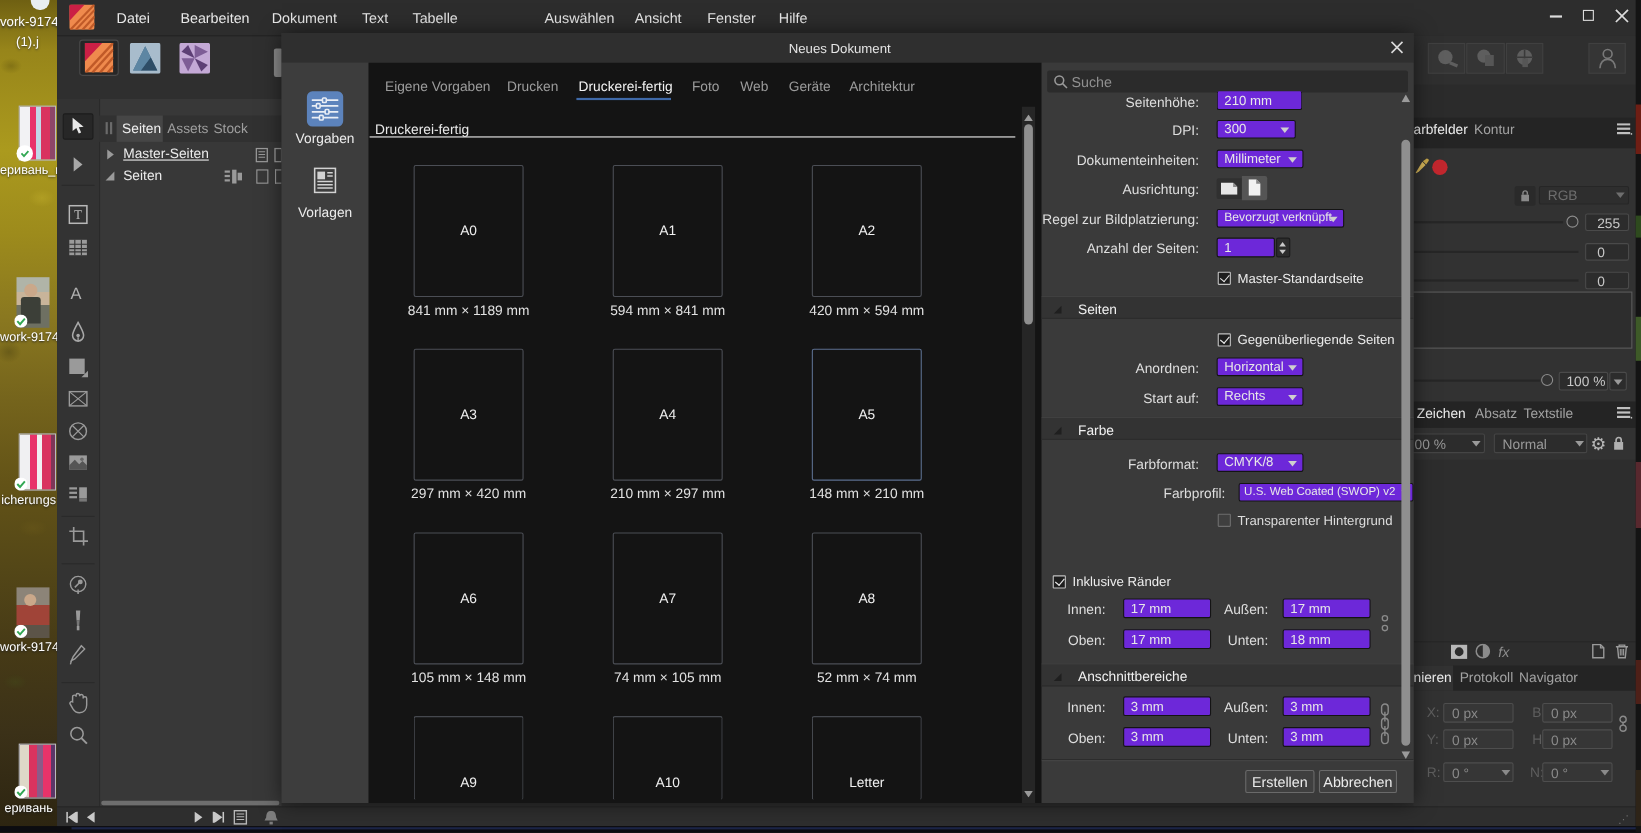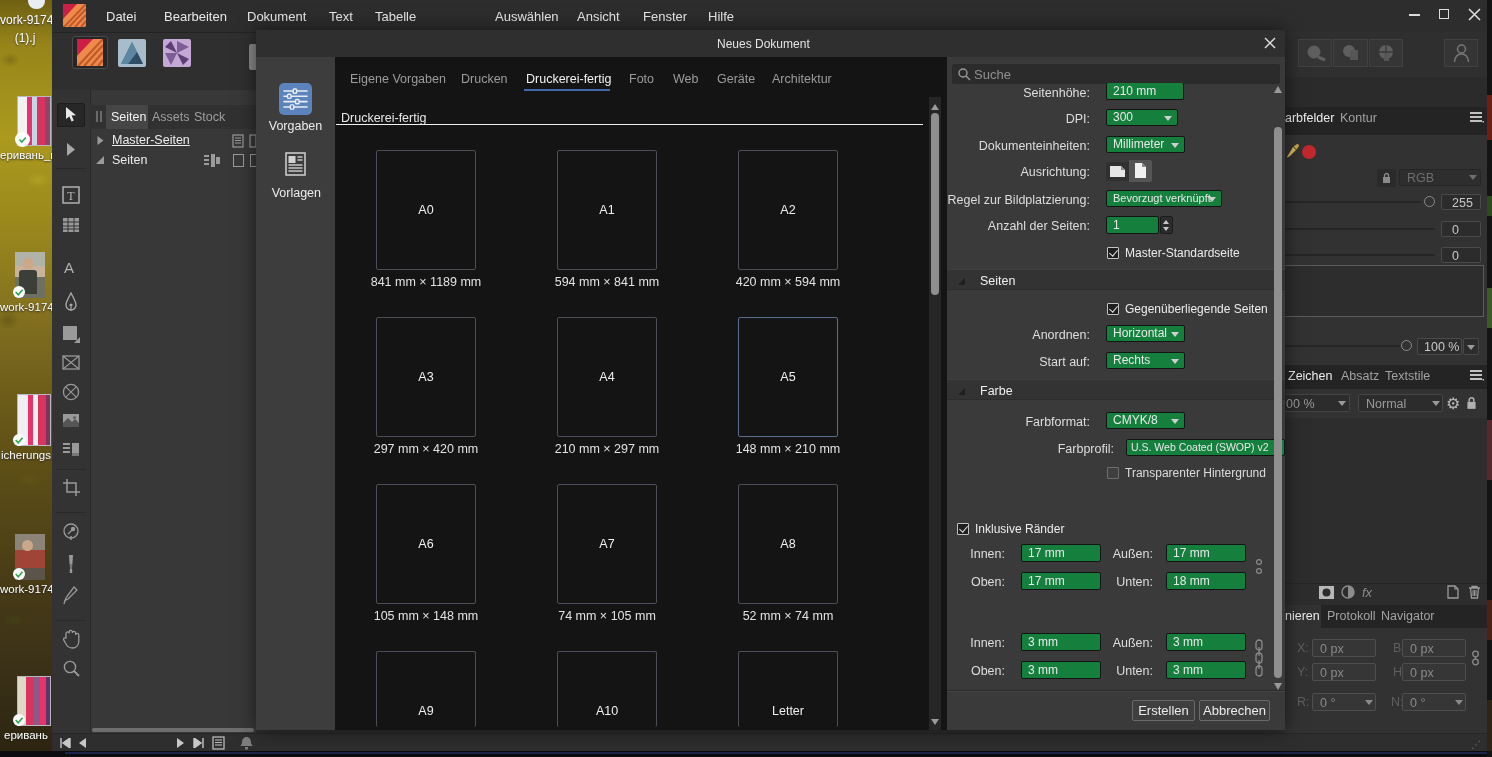--- a/index.html
+++ b/index.html
@@ -4,21 +4,21 @@
 <style>
   * { margin:0; padding:0; box-sizing:border-box; }
   html,body { width:1492px; height:757px; overflow:hidden; background:#000; }
   body { font-family:"Liberation Sans", sans-serif; color:#e6e6e6; font-size:13px; }
   #stage { position:relative; width:1492px; height:757px; background:#2e2e2e; overflow:hidden; }
   .abs { position:absolute; }
   .lbl { position:absolute; white-space:nowrap; }
   .rlab { position:absolute; text-align:right; white-space:nowrap; color:#dedede; }
   
   .combo, .inp {
-    position:absolute; background:#15803d; border:1px solid #141414;
+    position:absolute; background:#6d28d9; border:1px solid #141414;
     border-radius:2px; color:#e8e8e8; font-size:12px; line-height:15px; white-space:nowrap; overflow:hidden;
     padding:0 6px; display:flex; align-items:center;text-align:right;
   }
   .combo .arr { position:absolute; right:5px; top:50%; margin-top:-2px;
     width:0; height:0; border-left:4px solid transparent; border-right:4px solid transparent;
     border-top:5px solid #cfcfcf; }
   .chk { position:absolute; width:12px; height:12px; background:#1e1e1e;
     border:1px solid #c2c2c2; border-radius:1px; }
   .chk.on::after { content:""; position:absolute; left:3px; top:0px; width:4px; height:7px;
     border:solid #e8e8e8; border-width:0 1.5px 1.5px 0; transform:rotate(40deg); }
@@ -485,21 +485,21 @@
     <rect x="1" y="1" width="19" height="22" fill="none" stroke="#d2d2d2" stroke-width="1.5"></rect>
     <rect x="3.5" y="4" width="7" height="7" fill="#d2d2d2"></rect>
     <g stroke="#d2d2d2" stroke-width="1.4">
       <line x1="12.5" y1="5" x2="17.5" y2="5"></line>
         <line x1="12.5" y1="8" x2="17.5" y2="8"></line>
       <line x1="3.5" y1="13" x2="17.5" y2="13"></line>
         <line x1="3.5" y1="16" x2="17.5" y2="16"></line>
       <line x1="3.5" y1="19" x2="17.5" y2="19"></line>
     </g>
   </svg>
-  <div class="lbl" style="left:242px;top:186px;width:79px;text-align:right;color:#ececec;font-size:12.5px;">Vorlagen</div>
+  <div class="lbl" style="left:256px;top:186px;width:79px;text-align:center;color:#ececec;font-size:12.5px;">Vorlagen</div>
 
   <div class="abs" style="left:335px;top:57px;width:612px;height:673px;background:#141414;"></div>
   <div class="lbl" style="left:350px;top:72px;color:#9c9c9c;font-size:12.5px;">Eigene Vorgaben</div>
   <div class="lbl" style="left:461px;top:72px;color:#9c9c9c;font-size:12.5px;">Drucken</div>
   <div class="lbl" style="left:526px;top:72px;color:#f2f2f2;font-size:12.5px;">Druckerei-fertig</div>
   <div class="abs" style="left:524px;top:89px;width:86px;height:2px;background:#3f69a8;"></div>
   <div class="lbl" style="left:629px;top:72px;color:#9c9c9c;font-size:12.5px;">Foto</div>
   <div class="lbl" style="left:673px;top:72px;color:#9c9c9c;font-size:12.5px;">Web</div>
   <div class="lbl" style="left:717px;top:72px;color:#9c9c9c;font-size:12.5px;">Geräte</div>
   <div class="lbl" style="left:772px;top:72px;color:#9c9c9c;font-size:12.5px;">Architektur</div>
@@ -626,20 +626,24 @@
     <div class="inp" style="left:74px;top:515px;width:80px;height:18px;">17 mm</div>
     <div class="rlab" style="left:148px;top:518px;width:58px;font-size:12.5px;">Unten:</div>
     <div class="inp" style="left:219px;top:515px;width:80px;height:18px;">18 mm</div>
     <svg class="abs" style="left:308px;top:500px;" width="8" height="20" viewBox="0 0 8 20">
         <g fill="none" stroke="#8a8a8a" stroke-width="1.2">
           <circle cx="4" cy="5" r="2.4"></circle>
           <circle cx="4" cy="14" r="2.4"></circle>
         </g>
       </svg>
 
+    <div class="sect" style="top:546px;">
+        <div class="tri"></div>
+        <div class="txt">Anschnittbereiche</div>
+      </div>
     <div class="rlab" style="left:0px;top:579px;width:58px;font-size:12.5px;">Innen:</div>
     <div class="inp" style="left:74px;top:576px;width:80px;height:18px;">3 mm</div>
     <div class="rlab" style="left:148px;top:579px;width:58px;font-size:12.5px;">Außen:</div>
     <div class="inp" style="left:219px;top:576px;width:80px;height:18px;">3 mm</div>
     <div class="rlab" style="left:0px;top:607px;width:58px;font-size:12.5px;">Oben:</div>
     <div class="inp" style="left:74px;top:604px;width:80px;height:18px;">3 mm</div>
     <div class="rlab" style="left:148px;top:607px;width:58px;font-size:12.5px;">Unten:</div>
     <div class="inp" style="left:219px;top:604px;width:80px;height:18px;">3 mm</div>
     <svg class="abs" style="left:307px;top:582px;" width="10" height="38" viewBox="0 0 10 38">
         <g fill="none" stroke="#8a8a8a" stroke-width="1.3">

